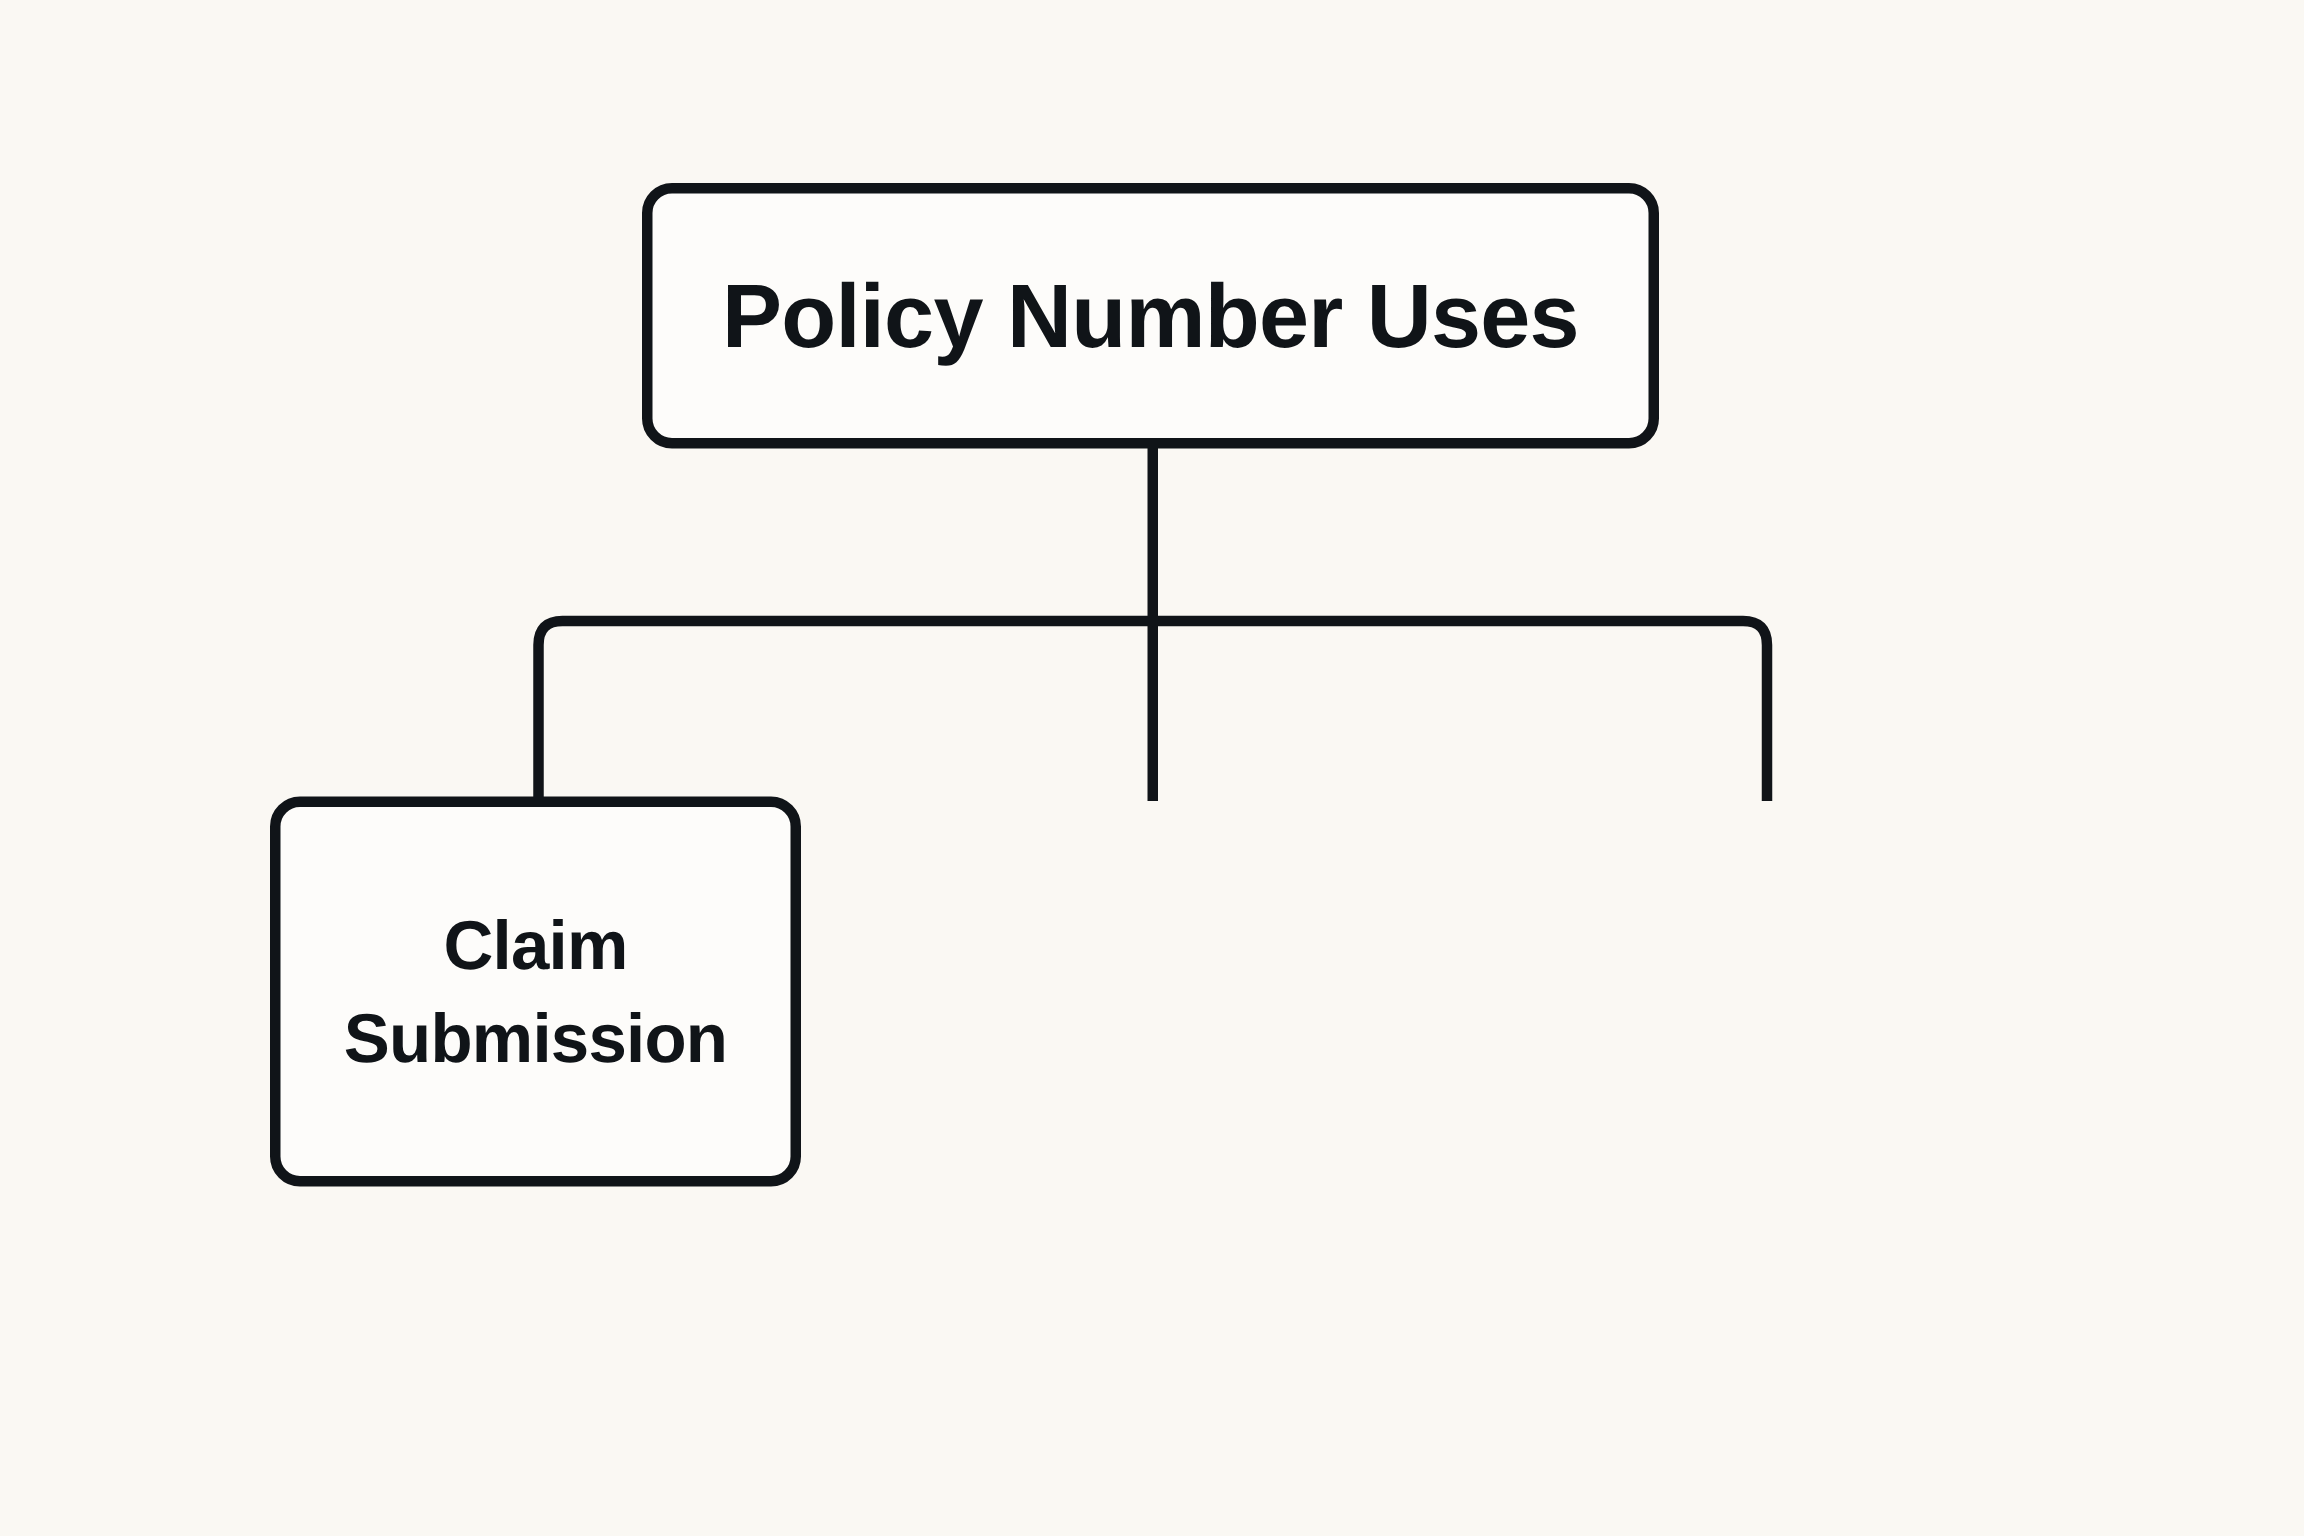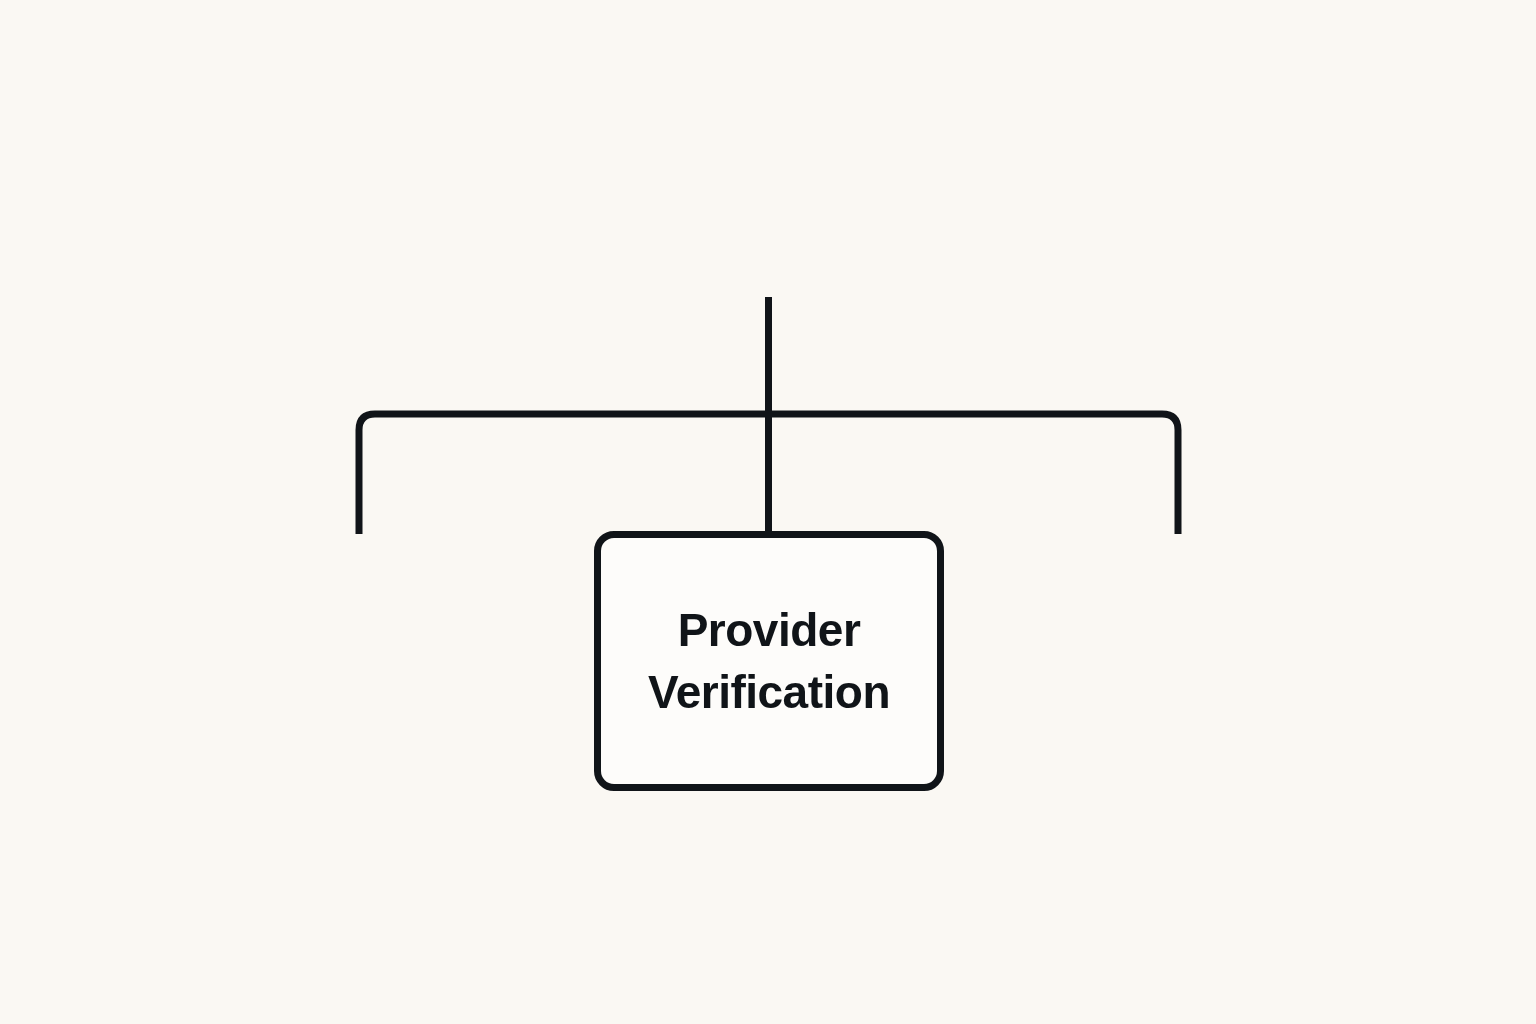--- a/index.html
+++ b/index.html
@@ -84,21 +84,24 @@
   <svg id="connectors" viewBox="0 0 1536 1024" xmlns="http://www.w3.org/2000/svg">
     <g fill="none" stroke="#101418" stroke-width="7" stroke-linecap="butt">
 
       <path d="M 768.5 297 L 768.5 534"></path>
 
       <path d="M 359 534 L 359 430 Q 359 414 375 414 L 768.5 414"></path>
       <path d="M 768.5 414 L 1162 414 Q 1178 414 1178 430 L 1178 534"></path>
     </g>
   </svg>
 
+  <div class="node" id="node-root">
+    <span class="node-label">Policy Number Uses</span>
+  </div>
 
+  <div class="node leaf" id="node-claim-submission">
+    <span class="node-label">Claim
+Submission</span>
+  </div>
 
-  <div class="node leaf" id="node-provider-verification">
-    <span class="node-label">Provider
-Verification</span>
-  </div>
 
 
 </div>
 
 </body></html>

